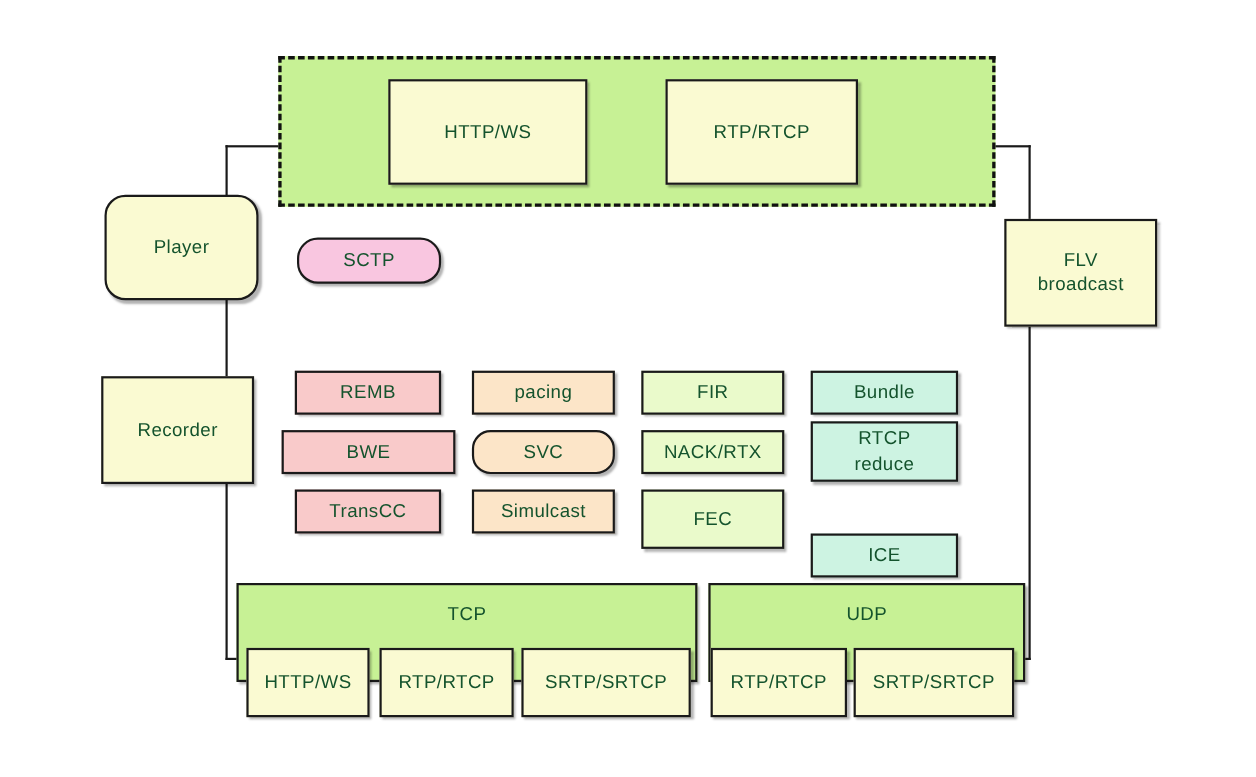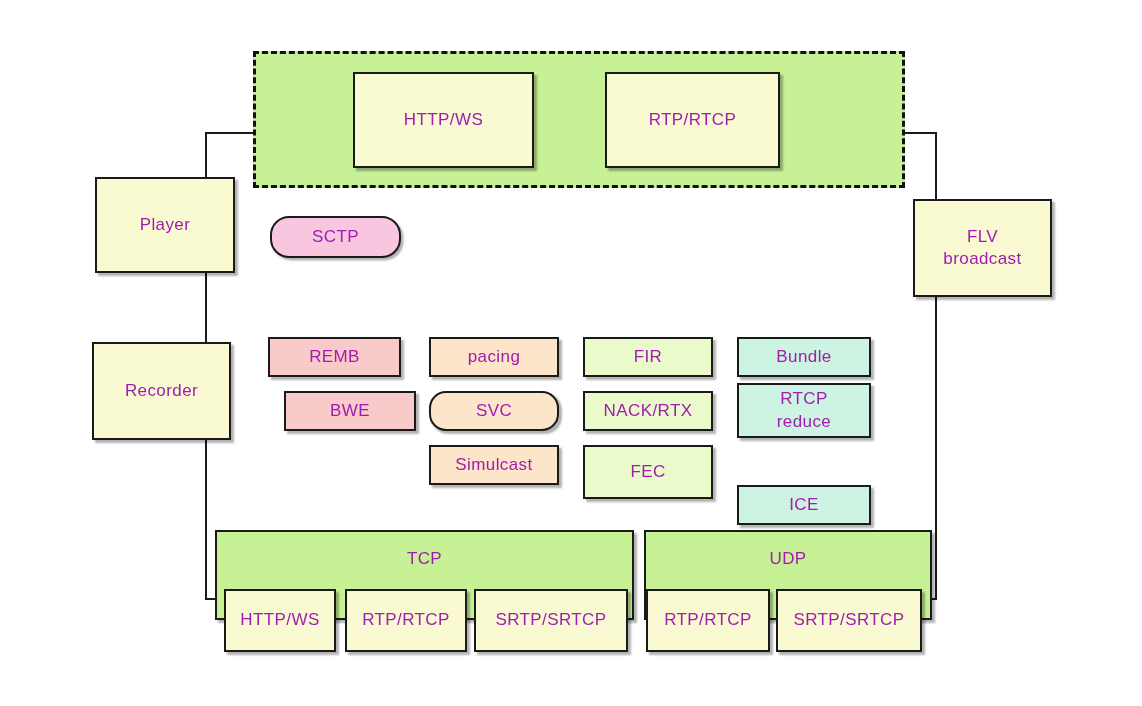--- a/index.html
+++ b/index.html
@@ -3,21 +3,21 @@
 <meta charset="utf-8">
 <style>
   html, body { margin: 0; padding: 0; background: #ffffff; }
   .canvas {
     position: relative;
     width: 1142px;
     height: 706px;
     background: #ffffff;
     overflow: hidden;
     font-family: "Liberation Sans", "DejaVu Sans", sans-serif;
-    color: #a21caf;
+    color: #14532d;
   }
   .line {
     position: absolute;
     background: #1a1a1a;
     z-index: 0;
   }
   .box {
     position: absolute;
     box-sizing: border-box;
     border: 2px solid #1a1a1a;
@@ -72,29 +72,30 @@
   <div class="line" style="left:903px; top:132px; width:34px;  height:2px;"></div>
   <div class="line" style="left:935px; top:132px; width:2px;   height:69px;"></div>
   <div class="line" style="left:935px; top:295px; width:2px;   height:305px;"></div>
   <div class="line" style="left:925px; top:598px; width:12px;  height:2px;"></div>
 
   <div class="group dashed-group" style="left:253px; top:51px; width:652px; height:137px;">
     <div class="box cream" style="left:97px;  top:18px; width:181px; height:96px;">HTTP/WS</div>
     <div class="box cream" style="left:349px; top:18px; width:175px; height:96px;">RTP/RTCP</div>
   </div>
 
-  <div class="box cream" style="left:95px;  top:177px; width:140px; height:96px;">Player</div>
+  <div class="box cream" style="left:95px;  top:177px; width:140px; height:96px;border-radius:19px;">Player</div>
   <div class="box cream" style="left:92px;  top:342px; width:139px; height:98px;">Recorder</div>
   <div class="box cream" style="left:913px; top:199px; width:139px; height:98px;">
     <span class="wrap" style="max-width:90px;">FLV broadcast</span>
   </div>
   <div class="box pink" style="left:270px; top:216px; width:131px; height:42px;">SCTP</div>
 
   <div class="box red" style="left:268px; top:337px; width:133px; height:40px;">REMB</div>
-  <div class="box red" style="left:284px; top:391px; width:132px; height:40px;">BWE</div>
+  <div class="box red" style="left:256px; top:391px; width:158px; height:40px;">BWE</div>
+  <div class="box red" style="left:268px; top:445px; width:133px; height:40px;">TransCC</div>
 
   <div class="box peach" style="left:429px; top:337px; width:130px; height:40px;">pacing</div>
   <div class="box peach" style="left:429px; top:391px; width:130px; height:40px;border-radius:17px;">SVC</div>
   <div class="box pgreen" style="left:583px; top:337px; width:130px; height:40px;">FIR</div>
 
   <div class="box peach" style="left:429px; top:445px; width:130px; height:40px;">Simulcast</div>
   <div class="box pgreen" style="left:583px; top:391px; width:130px; height:40px;">NACK/RTX</div>
   <div class="box pgreen" style="left:583px; top:445px; width:130px; height:54px;">FEC</div>
 
   <div class="box mint" style="left:737px; top:337px; width:134px; height:40px;">Bundle</div>

